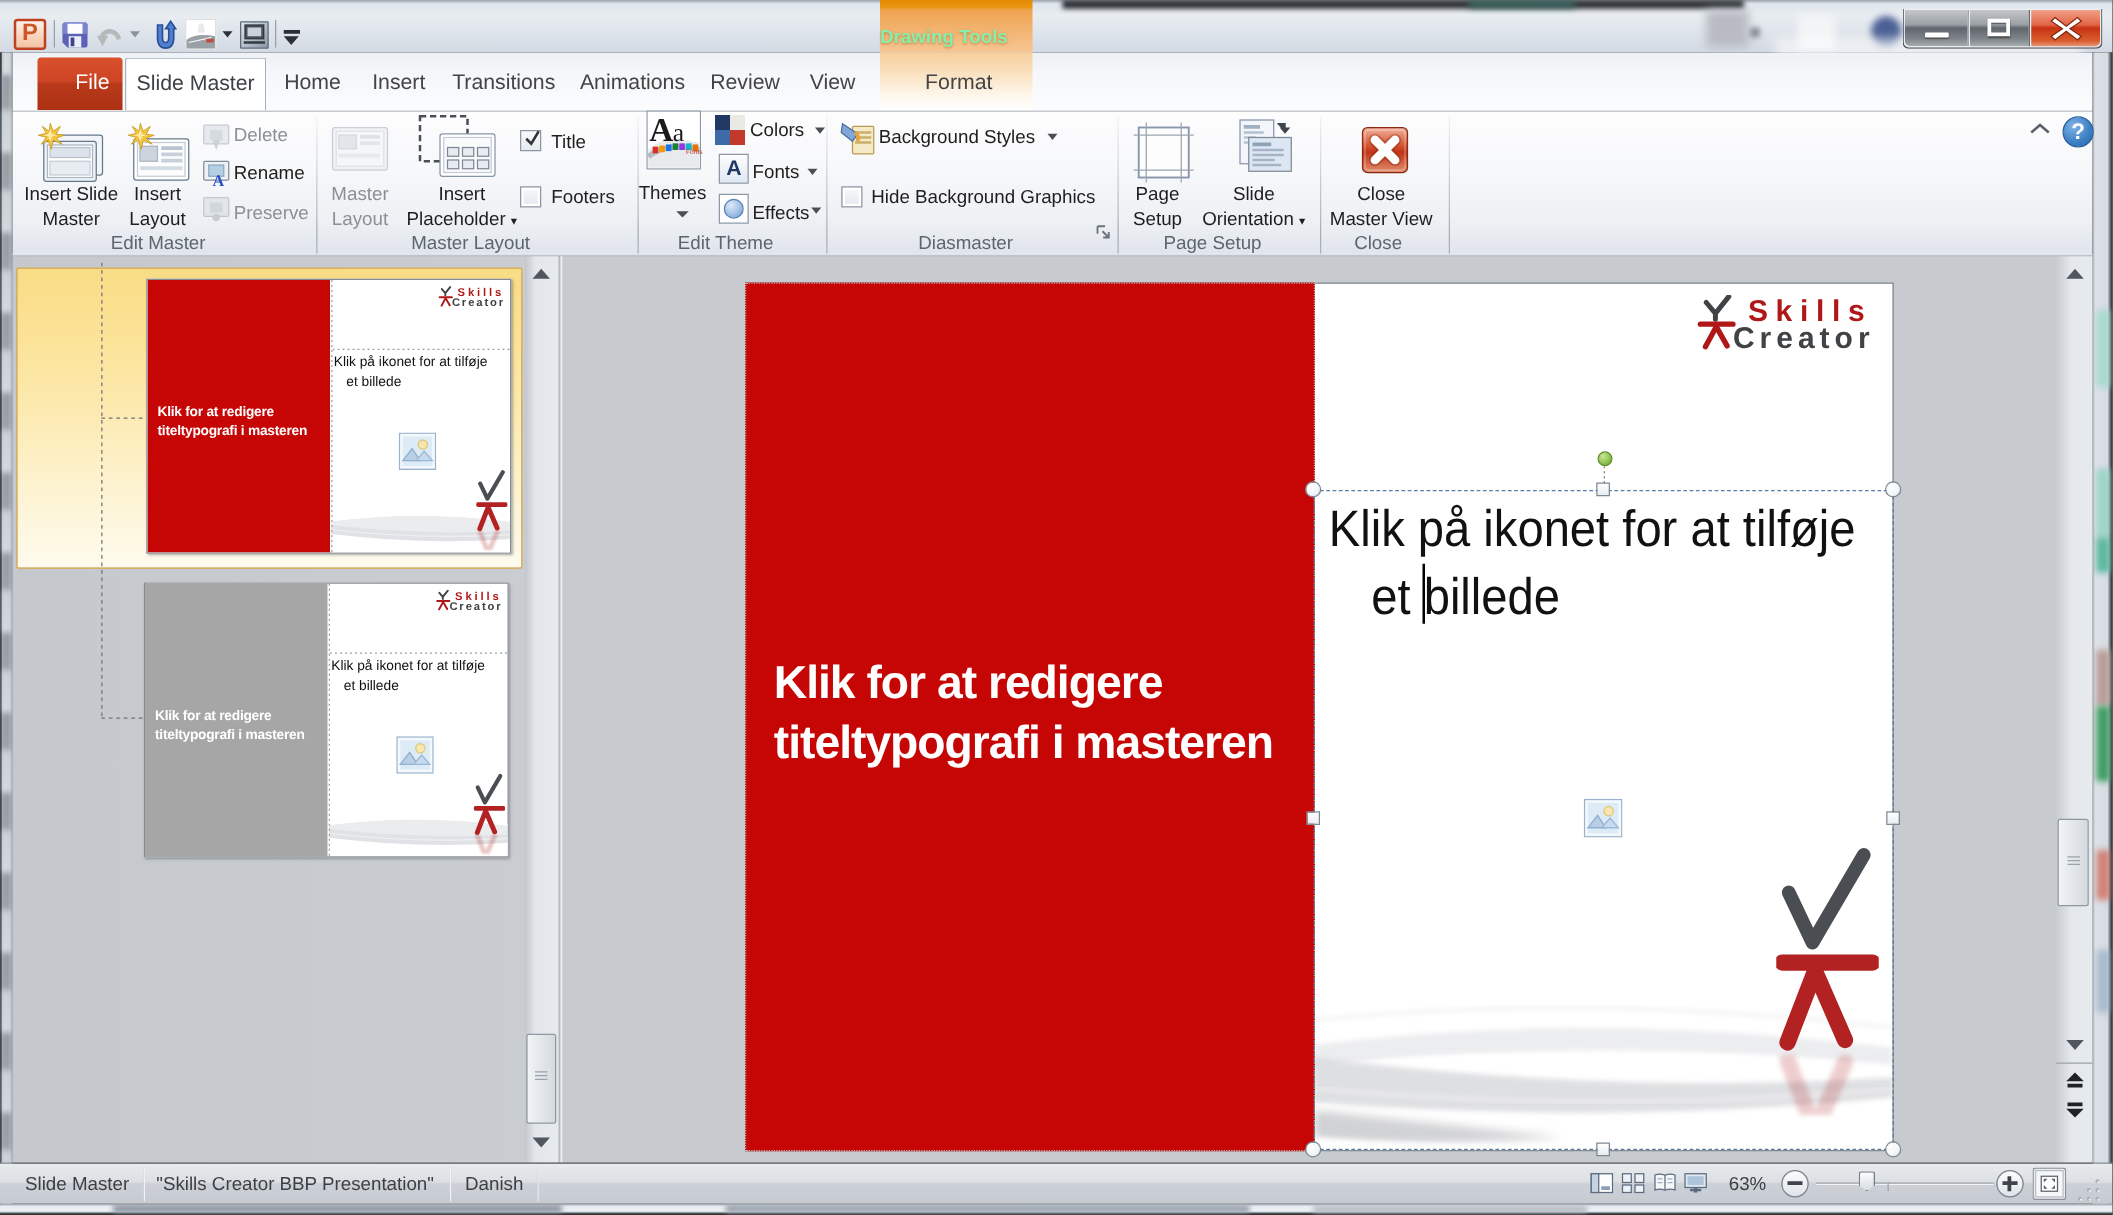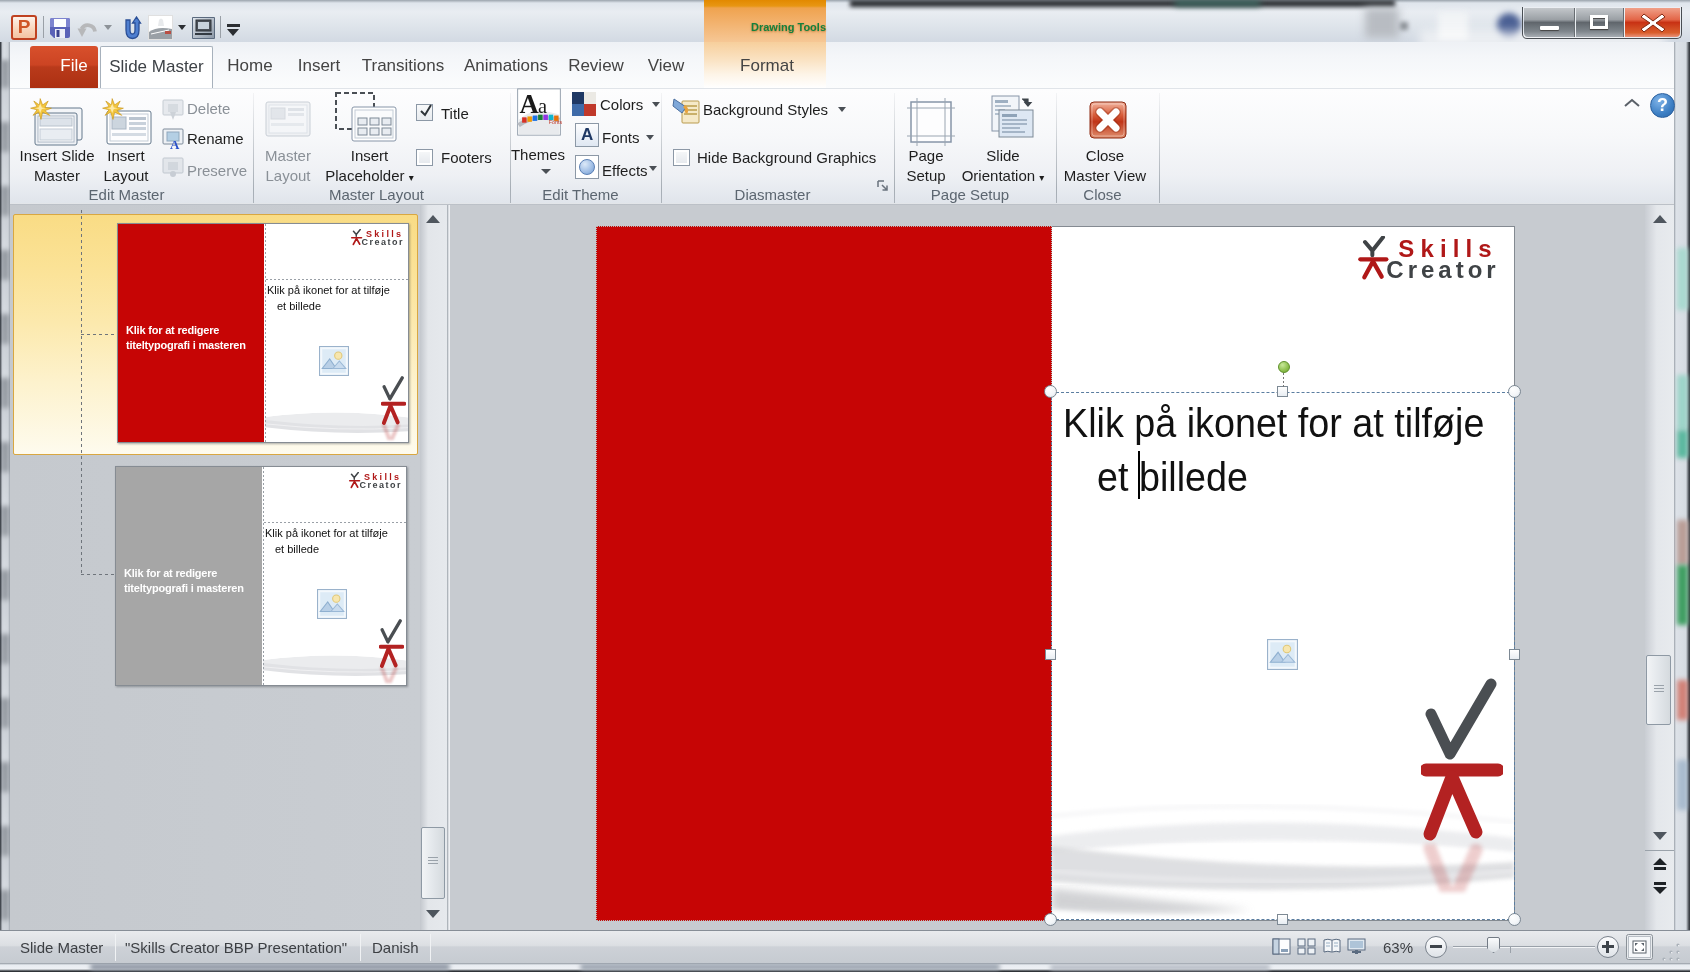--- a/index.html
+++ b/index.html
@@ -150,21 +150,21 @@
   <div class="abs" style="left:1175px;top:0;width:85px;height:6px;background:#3f6e66;filter:blur(3px);"></div>
   <div class="abs" style="left:1365px;top:8px;width:34px;height:30px;background:#b8bcc2;filter:blur(4px);"></div>
   <div class="abs" style="left:1400px;top:22px;width:8px;height:8px;background:#8d9298;filter:blur(2px);"></div>
   <div class="abs" style="left:1438px;top:12px;width:30px;height:28px;background:#f2f4f6;filter:blur(3px);"></div>
   <div class="abs" style="left:1497px;top:13px;width:24px;height:24px;border-radius:50%;background:#4a5f93;filter:blur(3px);"></div>
   <div class="abs" style="left:1420px;top:30px;width:245px;height:45px;background:#fdfdfd;opacity:0.55;filter:blur(4px);"></div>
 
 
   <div class="abs" style="left:704px;top:0px;width:122px;height:42px;
     background:linear-gradient(180deg,#e28900 0,#e89613 6px,#efa34f 8px,#f2b06a 50%,#f6c795 100%);"></div>
-  <div class="abs" style="left:704px;top:21px;width:122px;height:20px;font-size:11px;font-weight:bold;color:#15803d;text-align:right;text-shadow:0 1px 2px rgba(150,80,10,0.55);">Drawing Tools</div>
+  <div class="abs" style="left:704px;top:21px;width:122px;height:20px;font-size:15px;font-weight:bold;color:#86efac;text-align:left;text-shadow:0 1px 2px rgba(150,80,10,0.55);">Drawing Tools</div>
 
   <div class="abs" style="left:1522px;top:7px;width:160px;height:32px;border:1px solid #494e53;border-top:none;border-radius:0 0 5px 5px;background:rgba(255,255,255,0.25);"></div>
   <div class="abs" style="left:1524px;top:8px;width:51px;height:29px;border-radius:0 0 0 4px;border-right:1px solid #686d72;
     background:linear-gradient(180deg,#c3c7cb 0,#9ba0a5 40%,#60666c 50%,#7e858b 80%,#a7adb3 100%);"></div>
   <div class="abs" style="left:1540px;top:26px;width:19px;height:4px;background:#fff;border-radius:1px;box-shadow:0 1px 1px #444;"></div>
   <div class="abs" style="left:1576px;top:8px;width:48px;height:29px;border-right:1px solid #686d72;
     background:linear-gradient(180deg,#c3c7cb 0,#9ba0a5 40%,#60666c 50%,#7e858b 80%,#a7adb3 100%);"></div>
   <div class="abs" style="left:1590px;top:15px;width:18px;height:14px;border:3px solid #fff;box-shadow:0 1px 1px #444, inset 0 1px 1px #444;"></div>
   <div class="abs" style="left:1625px;top:8px;width:55px;height:29px;border-radius:0 0 4px 0;
     background:linear-gradient(180deg,#f0a088 0,#e36648 40%,#c83214 50%,#d95e2c 85%,#e8927a 100%);"></div>
@@ -530,20 +530,21 @@
 
         <svg class="abs" style="left:824px;top:451px;" width="82" height="166" viewBox="0 0 82 166">
             <use href="#scmark"></use>
           </svg>
 
         <svg class="abs" style="left:758px;top:9px;" width="148" height="48" viewBox="0 0 110 36">
             <use href="#sclogo"></use>
           </svg>
 
         <div id="redhalf"></div>
+        <div class="abs" style="left:22px;top:295px;width:440px;font-size:37px;font-weight:bold;color:#fff;line-height:48px;letter-spacing:-0.8px;">Klik for at redigere titeltypografi i masteren</div>
 
         <div class="abs" style="left:466px;top:173px;white-space:nowrap;font-size:41px;color:#111;transform:scaleX(0.92);transform-origin:0 0;">Klik på ikonet for at tilføje</div>
         <div class="abs" style="left:500px;top:227px;white-space:nowrap;font-size:41px;color:#111;transform:scaleX(0.92);transform-origin:0 0;">et billede</div>
         <div class="abs" style="left:541px;top:224px;width:2px;height:48px;background:#000;"></div>
 
         <svg class="abs" style="left:670px;top:412px;" width="31" height="31" viewBox="0 0 28 28">
           <rect x="0.5" y="0.5" width="27" height="27" fill="#f3f8fc" stroke="#9ab2cb"></rect>
           <rect x="3" y="3" width="22" height="22" fill="#ddebf6"></rect>
           <circle cx="18" cy="9" r="3.4" fill="#f7e6ae" stroke="#e0c878"></circle>
           <path d="M3 21 L10 12 L16 21 Z" fill="#b8cfe6" stroke="#8fb0d0"></path>

